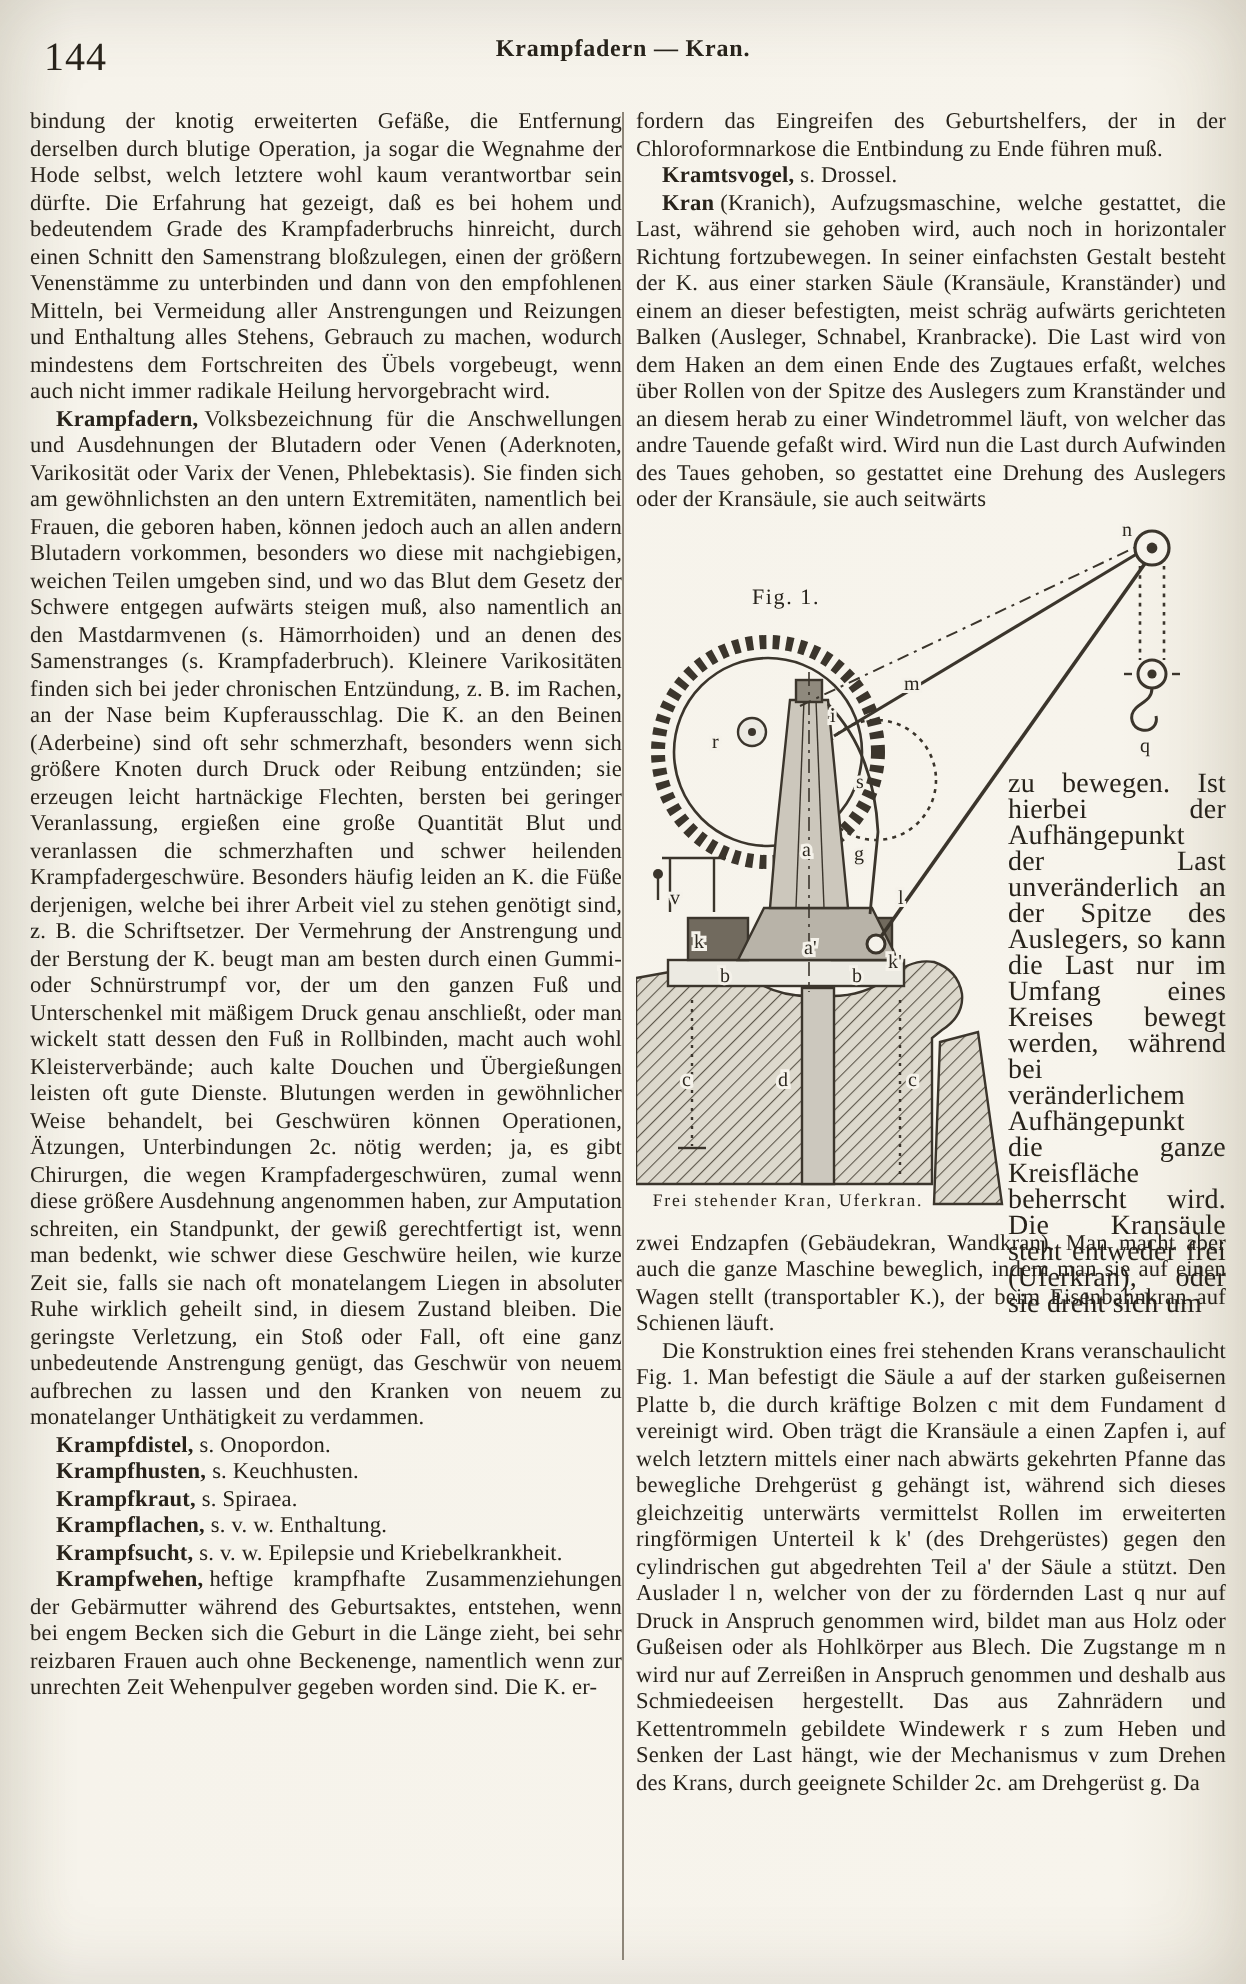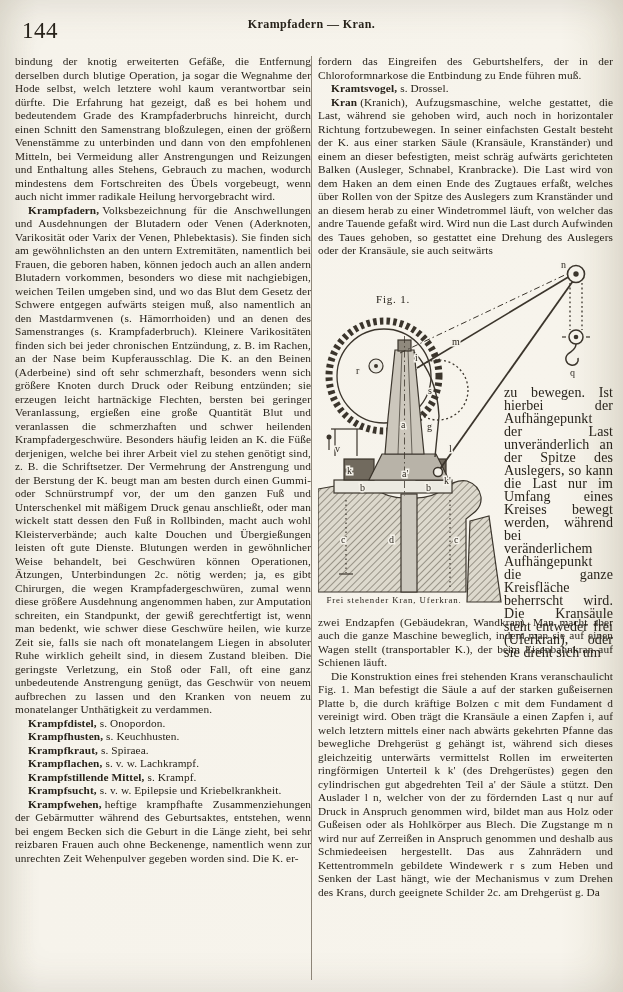--- a/index.html
+++ b/index.html
@@ -4,21 +4,21 @@
 <style>
   html,body{margin:0;padding:0;background:#6f6b64;}
   .page{
     position:relative; width:623px; height:992px; margin:0 auto;
     background:linear-gradient(90deg,#edeadf 0%,#f6f3eb 6%,#f7f4ec 90%,#ece8dc 100%);
     box-shadow:inset 0 0 40px rgba(90,80,60,.18);
     font-family:"Liberation Serif","DejaVu Serif",serif;
     color:#28231b; overflow:hidden;
   }
   .header{position:absolute; top:17px; left:0; right:0; height:24px;}
-  .pagenum{position:absolute; left:22px; top:1px; font-size:23px; letter-spacing:.5px;}
+  .pagenum{position:absolute; left:22px; top:1px; font-size:20px; letter-spacing:.5px;}
   .htitle{display:block; text-align:center; font-size:12px; font-weight:700; letter-spacing:.4px;}
   .divider{position:absolute; left:311px; top:56px; width:1px; height:924px; background:#8d8578;}
   .col{
     position:absolute; top:55px; height:932px; overflow:hidden;
     font-size:11.3px; line-height:13.5px; text-align:justify;
     letter-spacing:.1px; hyphens:auto; -webkit-hyphens:auto;
   }
   .col-left{left:15px; width:296px;}
   .col-right{left:318px; width:295px;}
   p{margin:0;}
@@ -47,22 +47,21 @@
   </div>
 
   <div class="divider"></div>
 
   <div class="col col-left">
     <p><span>bindung der knotig erweiterten Gefäße, die Entfernung derselben durch blutige Operation, ja sogar die Wegnahme der Hode selbst, welch letztere wohl kaum verantwortbar sein dürfte. Die Erfahrung hat gezeigt, daß es bei hohem und bedeutendem Grade des Krampfaderbruchs hinreicht, durch einen Schnitt den Samenstrang bloßzulegen, einen der größern Venenstämme zu unterbinden und dann von den empfohlenen Mitteln, bei Vermeidung aller Anstrengungen und Reizungen und Enthaltung alles Stehens, Gebrauch zu machen, wodurch mindestens dem Fortschreiten des Übels vorgebeugt, wenn auch nicht immer radikale Heilung hervorgebracht wird.</span></p>
     <p class="ind"><b class="term">Krampfadern,</b><span>Volksbezeichnung für die Anschwellungen und Ausdehnungen der Blutadern oder Venen (Aderknoten, Varikosität oder Varix der Venen, Phlebektasis). Sie finden sich am gewöhnlichsten an den untern Extremitäten, namentlich bei Frauen, die geboren haben, können jedoch auch an allen andern Blutadern vorkommen, besonders wo diese mit nachgiebigen, weichen Teilen umgeben sind, und wo das Blut dem Gesetz der Schwere entgegen aufwärts steigen muß, also namentlich an den Mastdarmvenen (s. Hämorrhoiden) und an denen des Samenstranges (s. Krampfaderbruch). Kleinere Varikositäten finden sich bei jeder chronischen Entzündung, z. B. im Rachen, an der Nase beim Kupferausschlag. Die K. an den Beinen (Aderbeine) sind oft sehr schmerzhaft, besonders wenn sich größere Knoten durch Druck oder Reibung entzünden; sie erzeugen leicht hartnäckige Flechten, bersten bei geringer Veranlassung, ergießen eine große Quantität Blut und veranlassen die schmerzhaften und schwer heilenden Krampfadergeschwüre. Besonders häufig leiden an K. die Füße derjenigen, welche bei ihrer Arbeit viel zu stehen genötigt sind, z. B. die Schriftsetzer. Der Vermehrung der Anstrengung und der Berstung der K. beugt man am besten durch einen Gummi- oder Schnürstrumpf vor, der um den ganzen Fuß und Unterschenkel mit mäßigem Druck genau anschließt, oder man wickelt statt dessen den Fuß in Rollbinden, macht auch wohl Kleisterverbände; auch kalte Douchen und Übergießungen leisten oft gute Dienste. Blutungen werden in gewöhnlicher Weise behandelt, bei Geschwüren können Operationen, Ätzungen, Unterbindungen 2c. nötig werden; ja, es gibt Chirurgen, die wegen Krampfadergeschwüren, zumal wenn diese größere Ausdehnung angenommen haben, zur Amputation schreiten, ein Standpunkt, der gewiß gerechtfertigt ist, wenn man bedenkt, wie schwer diese Geschwüre heilen, wie kurze Zeit sie, falls sie nach oft monatelangem Liegen in absoluter Ruhe wirklich geheilt sind, in diesem Zustand bleiben. Die geringste Verletzung, ein Stoß oder Fall, oft eine ganz unbedeutende Anstrengung genügt, das Geschwür von neuem aufbrechen zu lassen und den Kranken von neuem zu monatelanger Unthätigkeit zu verdammen.</span></p>
     <p class="ind"><b class="term">Krampfdistel,</b><span>s. Onopordon.</span></p>
     <p class="ind"><b class="term">Krampfhusten,</b><span>s. Keuchhusten.</span></p>
     <p class="ind"><b class="term">Krampfkraut,</b><span>s. Spiraea.</span></p>
-    <p class="ind"><b class="term">Krampflachen,</b><span>s. v. w. Lachkrampf.</span></p>
-    <p class="ind"><b class="term">Krampfstillende Mittel,</b><span>s. Krampf.</span></p>
+    <p class="ind"><b class="term">Krampflachen,</b><span>s. v. w. Enthaltung.</span></p>
     <p class="ind"><b class="term">Krampfsucht,</b><span>s. v. w. Epilepsie und Kriebelkrankheit.</span></p>
     <p class="ind"><b class="term">Krampfwehen,</b><span>heftige krampfhafte Zusammenziehungen der Gebärmutter während des Geburtsaktes, entstehen, wenn bei engem Becken sich die Geburt in die Länge zieht, bei sehr reizbaren Frauen auch ohne Beckenenge, namentlich wenn zur unrechten Zeit Wehenpulver gegeben worden sind. Die K. er-</span></p>
   </div>
 
   <div class="col col-right">
     <p><span>fordern das Eingreifen des Geburtshelfers, der in der Chloroformnarkose die Entbindung zu Ende führen muß.</span></p>
     <p class="ind"><b class="term">Kramtsvogel,</b><span>s. Drossel.</span></p>
     <p class="ind"><b class="term">Kran</b><span>(Kranich), Aufzugsmaschine, welche gestattet, die Last, während sie gehoben wird, auch noch in horizontaler Richtung fortzubewegen. In seiner einfachsten Gestalt besteht der K. aus einer starken Säule (Kransäule, Kranständer) und einem an dieser befestigten, meist schräg aufwärts gerichteten Balken (Ausleger, Schnabel, Kranbracke). Die Last wird von dem Haken an dem einen Ende des Zugtaues erfaßt, welches über Rollen von der Spitze des Auslegers zum Kranständer und an diesem herab zu einer Windetrommel läuft, von welcher das andre Tauende gefaßt wird. Wird nun die Last durch Aufwinden des Taues gehoben, so gestattet eine Drehung des Auslegers oder der Kransäule, sie auch seitwärts</span></p>
 
     <figure class="fig" style="margin:0;">

